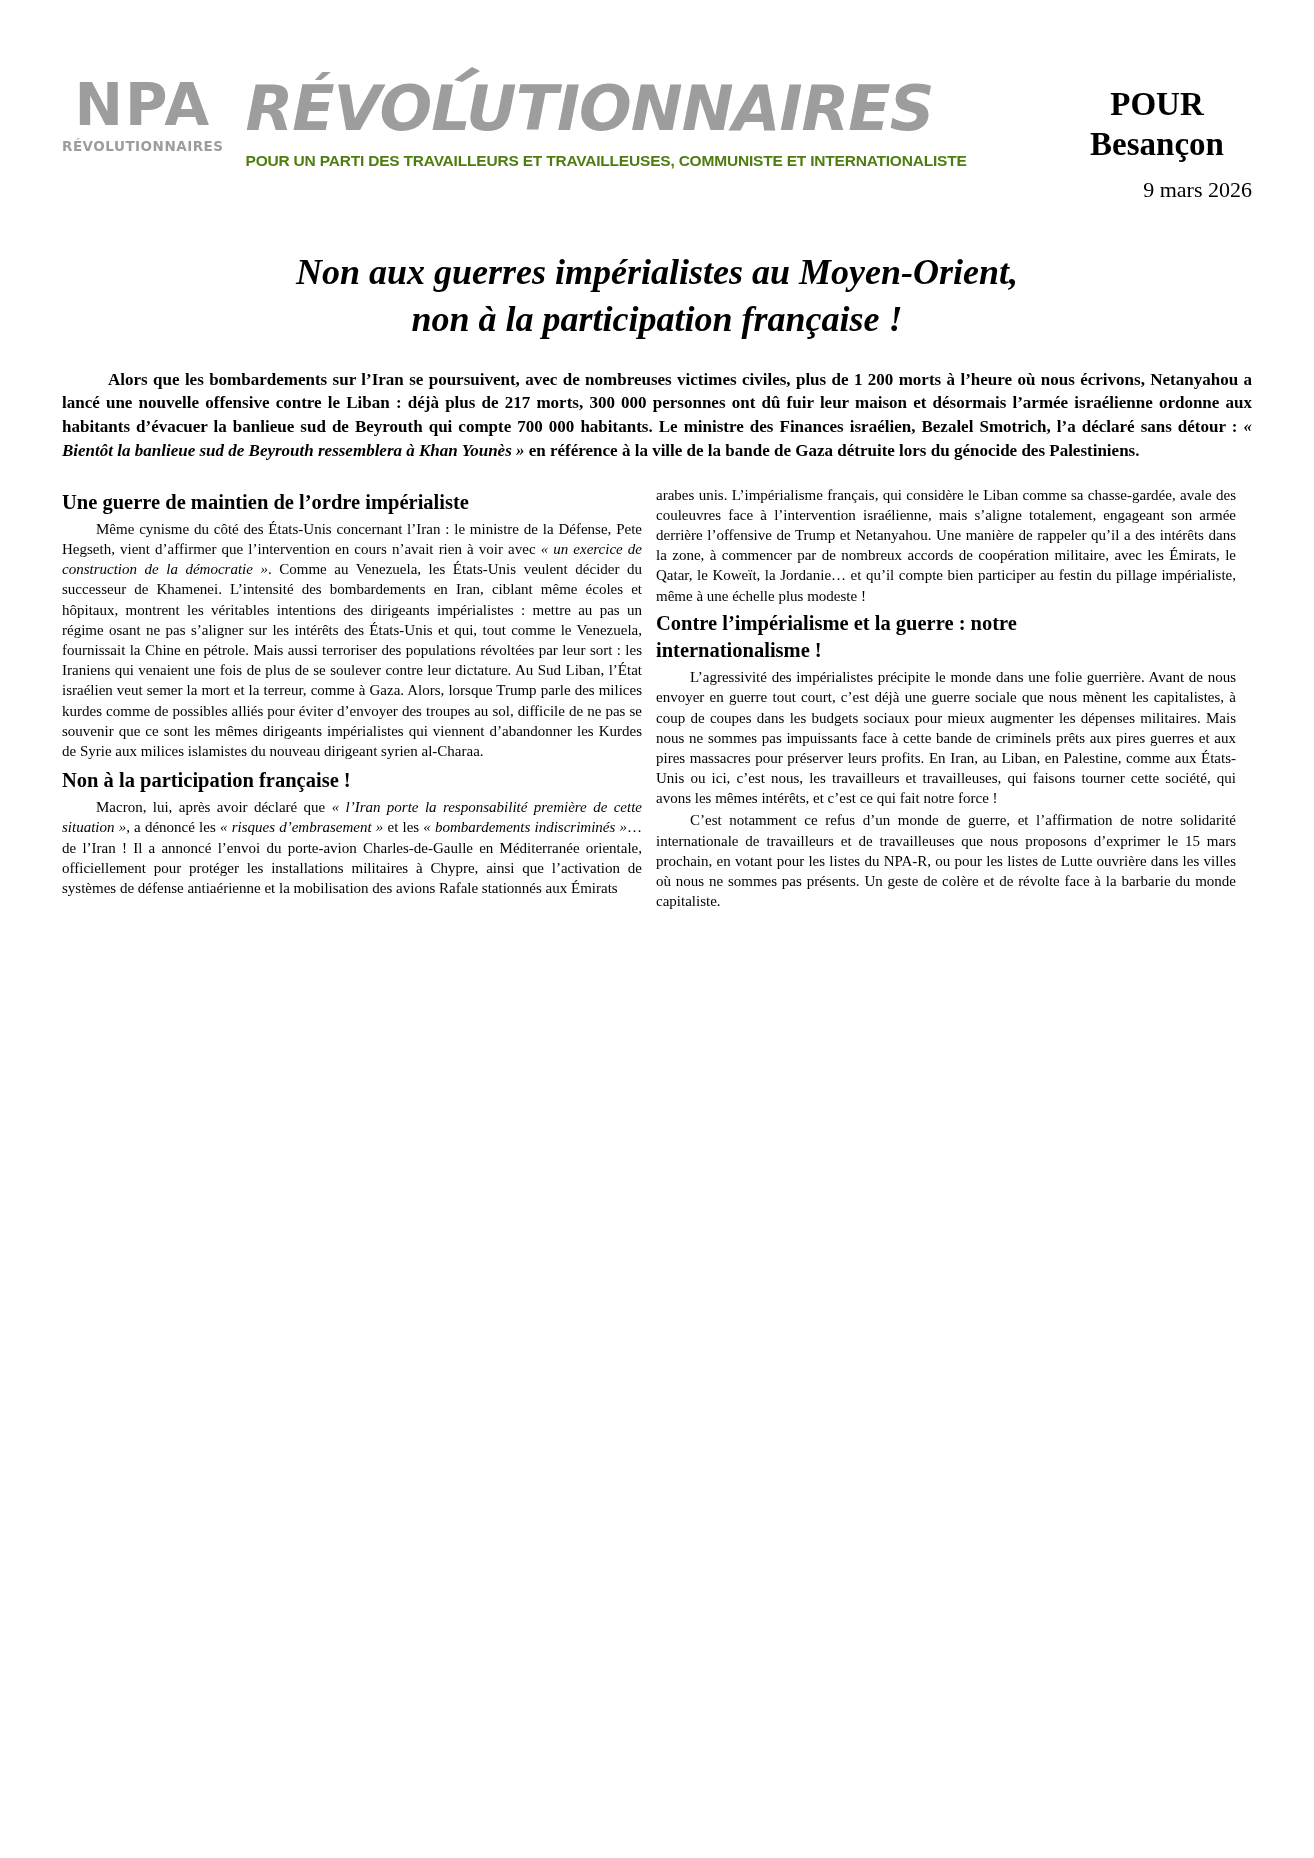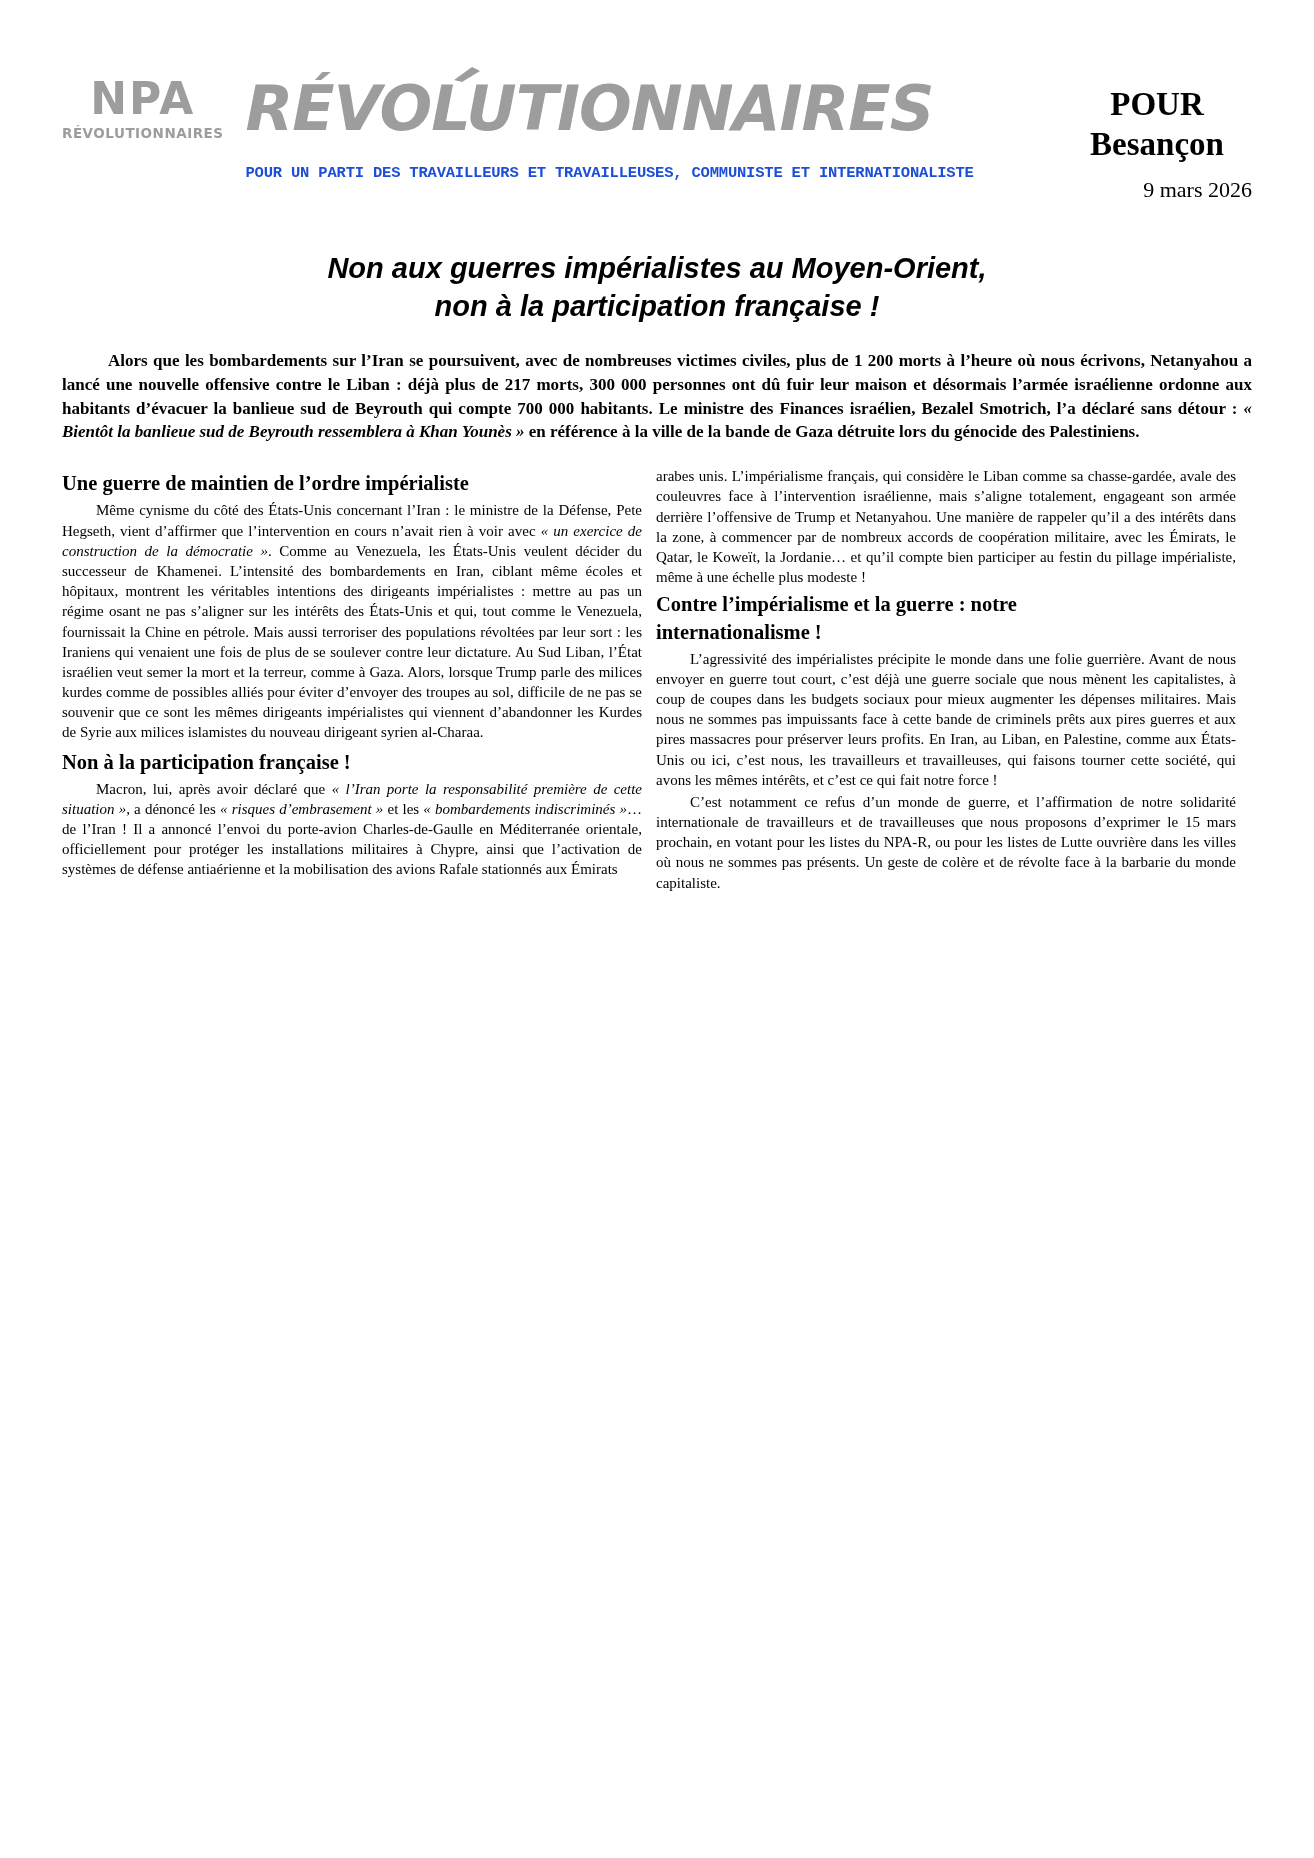--- a/index.html
+++ b/index.html
@@ -35,21 +35,21 @@
   }
   .npa-mark {
     display: flex;
     flex-direction: column;
     align-items: center;
     margin-right: 22px;
   }
   .npa-letters {
     font-family: "DejaVu Sans", sans-serif;
     font-weight: bold;
-    font-size: 44px;
+    font-size: 58px;
     letter-spacing: 2px;
     color: #9d9d9d;
     line-height: 0.95;
     -webkit-text-stroke: 0px;
   }
   .npa-sub {
     font-family: "DejaVu Sans", sans-serif;
     font-weight: bold;
     font-size: 13.5px;
     letter-spacing: 0.5px;
@@ -65,26 +65,26 @@
     font-family: "DejaVu Sans", sans-serif;
     font-weight: bold;
     font-style: italic;
     font-size: 62px;
     letter-spacing: -1px;
     color: #9d9d9d;
     line-height: 1;
     white-space: nowrap;
   }
   .rev-tagline {
-    font-family: Liberation Mono, monospace;
+    font-family: Liberation Sans, sans-serif;
     font-weight: bold;
     font-size: 15.5px;
     letter-spacing: -0.2px;
-    color: #1d4ed8;
-    margin-top: 24px;
+    color: #4d7c0f;
+    margin-top: 12px;
     white-space: nowrap;
   }
   .corner-flag {
     position: absolute;
     top: -12px;
     left: 206px;
     width: 30px;
     height: 16px;
   }
   .meta-block {
@@ -102,24 +102,24 @@
   .meta-date {
     font-family: "Liberation Serif", serif;
     font-size: 22px;
     margin-top: 12px;
     text-align: right;
   }
 
   
   .headline {
     text-align: center;
-    font-family: Liberation Sans, sans-serif;
-    font-weight: bold;
-    font-style: italic;
-    font-size: 29px;
+    font-family: Liberation Serif, serif;
+    font-weight: bold;
+    font-style: italic;
+    font-size: 36px;
     line-height: 1.32;
     margin: 46px 30px 24px 30px;
   }
 
   
   .lead {
     font-family: "Liberation Serif", serif;
     font-weight: bold;
     font-size: 17px;
     line-height: 1.40;

